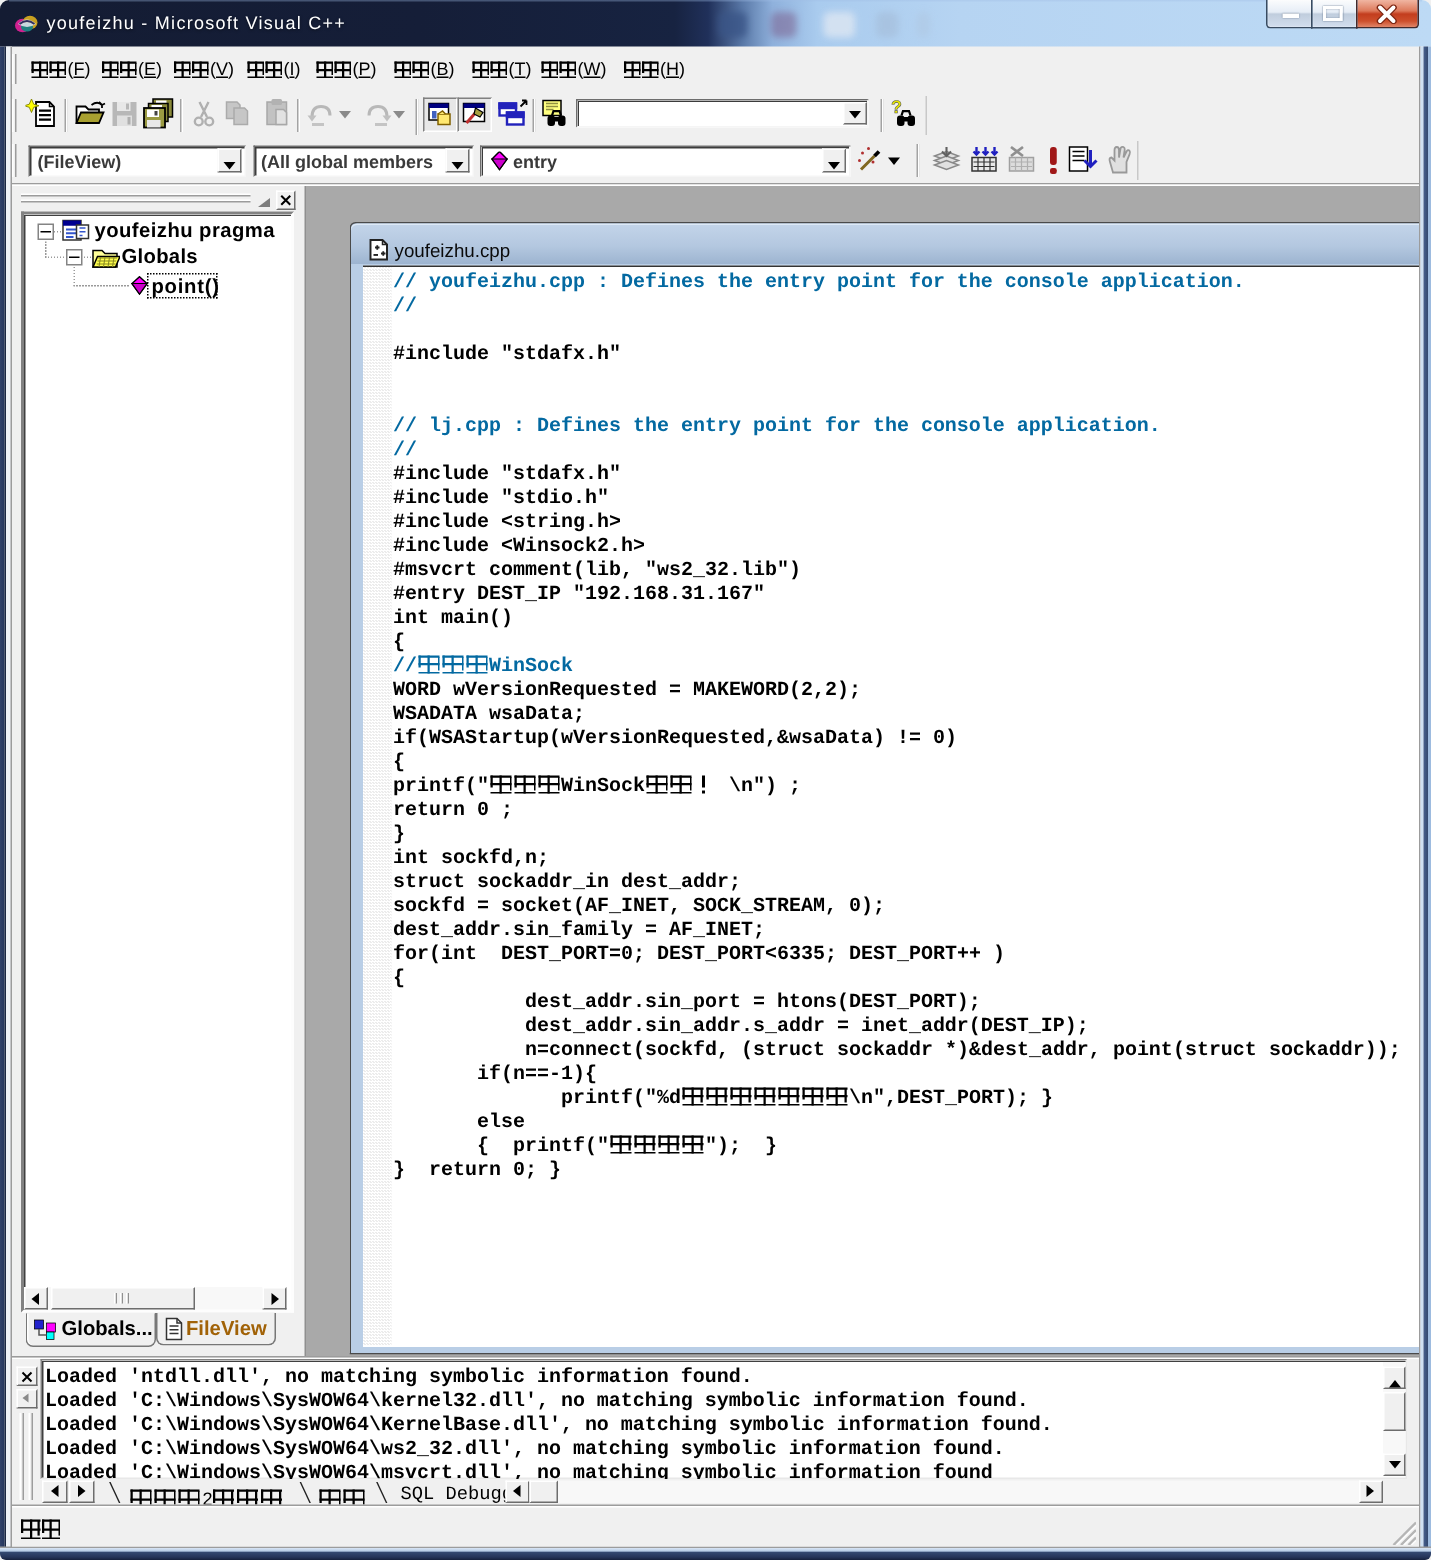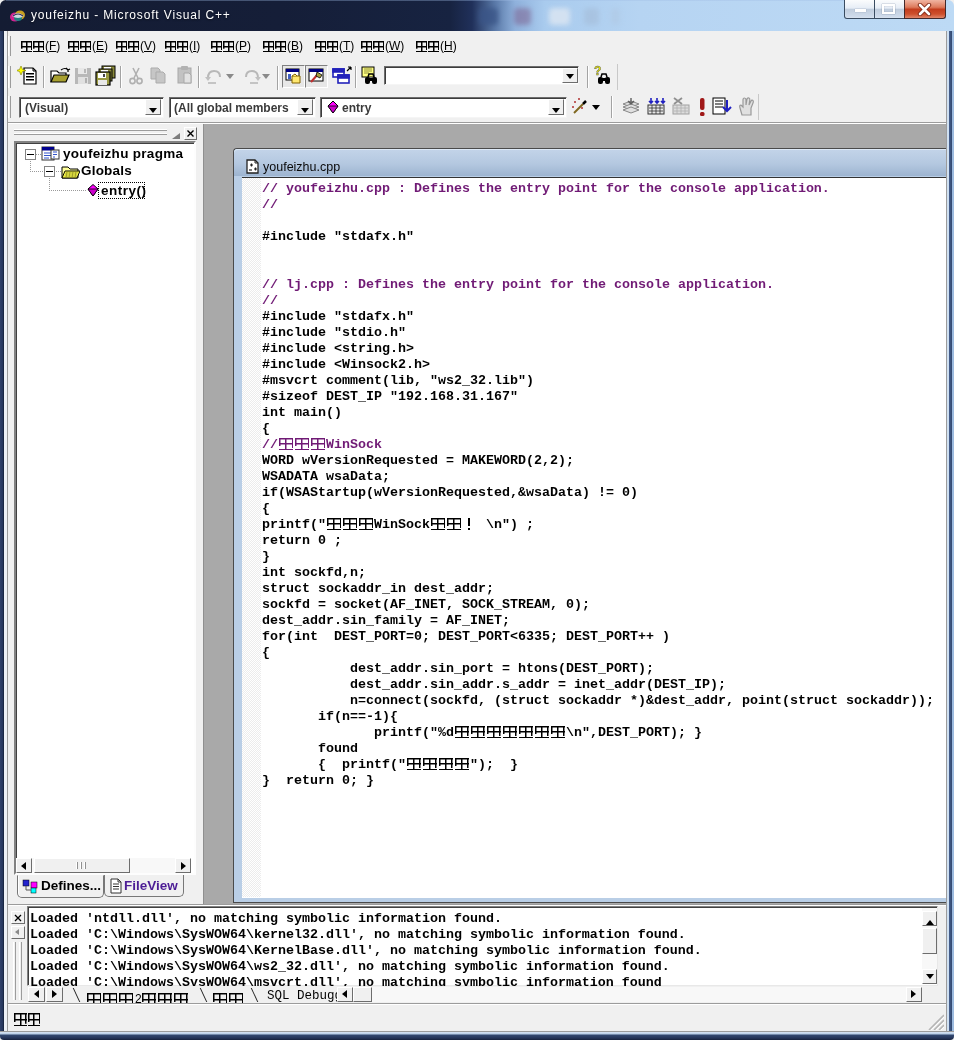--- a/index.html
+++ b/index.html
@@ -1,18 +1,18 @@
 <!DOCTYPE html>
 <html><head><meta charset="utf-8"><style>
 *{margin:0;padding:0;box-sizing:border-box}
 html,body{width:954px;height:1040px;overflow:hidden}
 body{font-family:"Liberation Sans",sans-serif;background:#f0f0f0;position:relative}
 .abs{position:absolute}
 pre{font-family:"Liberation Mono",monospace;font-weight:bold;font-size:13.333px;line-height:16px}
-.b{color:#000000}.g{color:#701a75}
+.b{color:#000000}.g{color:#0369a1}
 
 .cj,.km,.kt,.ks{display:inline-block;vertical-align:-2px;
  background:
  linear-gradient(currentColor,currentColor) 0 0/100% 1.5px no-repeat,
  linear-gradient(currentColor,currentColor) 0 48%/100% 1.5px no-repeat,
  linear-gradient(currentColor,currentColor) 0 100%/100% 1.5px no-repeat,
  linear-gradient(currentColor,currentColor) 50% 0/1.5px 100% no-repeat,
  linear-gradient(currentColor,currentColor) 0 10%/1.5px 70% no-repeat,
  linear-gradient(currentColor,currentColor) 100% 25%/1.5px 75% no-repeat}
 .cj{width:14px;height:12px;margin:0 1px}
@@ -185,21 +185,21 @@
 </svg>
 <div class="abs" style="left:617px;top:64px;width:1px;height:26px;background:#c8c8c8"></div>
 <div class="abs" style="left:758px;top:94px;width:1px;height:26px;background:#c8c8c8"></div>
 <div class="abs" style="left:384px;top:66px;width:195px;height:19px;background:#fff;border:1px solid;border-color:#6d6d6d #f5f5f5 #f5f5f5 #6d6d6d;box-shadow:inset 1px 1px 0 #3c3c3c"></div>
 <div class="abs raised" style="left:562px;top:68px;width:16px;height:15px;background:#f0f0f0"></div>
 <div class="abs" style="left:566px;top:74px;width:0;height:0;border:4px solid transparent;border-top:5px solid #000"></div>
 <div class="abs grip" style="left:8px;top:96px;height:22px"></div>
 <div class="abs" style="left:19px;top:97px;width:145px;height:21px;background:#fff;border:1px solid;border-color:#6d6d6d #f5f5f5 #f5f5f5 #6d6d6d;box-shadow:inset 1px 1px 0 #3c3c3c"></div>
 <div class="abs raised" style="left:145px;top:99px;width:16px;height:16px;background:#f0f0f0"></div>
 <div class="abs" style="left:149px;top:108px;width:0;height:0;border:4px solid transparent;border-top:5px solid #000"></div>
-<div class="abs" style="left:25px;top:101px;font-size:12px;font-weight:bold;color:#3a3a3a">(Visual)</div>
+<div class="abs" style="left:25px;top:101px;font-size:12px;font-weight:bold;color:#3a3a3a">(FileView)</div>
 <div class="abs" style="left:169px;top:97px;width:147px;height:21px;background:#fff;border:1px solid;border-color:#6d6d6d #f5f5f5 #f5f5f5 #6d6d6d;box-shadow:inset 1px 1px 0 #3c3c3c"></div>
 <div class="abs raised" style="left:297px;top:99px;width:16px;height:16px;background:#f0f0f0"></div>
 <div class="abs" style="left:301px;top:108px;width:0;height:0;border:4px solid transparent;border-top:5px solid #000"></div>
 <div class="abs" style="left:174px;top:101px;font-size:12px;font-weight:bold;color:#3a3a3a;width:122px;overflow:hidden;white-space:nowrap">(All global members</div>
 <div class="abs" style="left:320px;top:97px;width:247px;height:21px;background:#fff;border:1px solid;border-color:#6d6d6d #f5f5f5 #f5f5f5 #6d6d6d;box-shadow:inset 1px 1px 0 #3c3c3c"></div>
 <div class="abs raised" style="left:548px;top:99px;width:16px;height:16px;background:#f0f0f0"></div>
 <div class="abs" style="left:552px;top:108px;width:0;height:0;border:4px solid transparent;border-top:5px solid #000"></div>
 <svg class="abs" style="left:327px;top:101px" width="12" height="13" viewBox="0 0 12 13">
     <path d="M6 0 L11 5 L6 12 L1 5 Z" fill="#ff00ff" stroke="#000" stroke-width="1"></path>
     <path d="M1 5 L11 5 L6 12 Z" fill="#cc00cc" stroke="#000" stroke-width="0.8"></path>
@@ -288,45 +288,45 @@
 <path d="M6 8.5 L5 15 M9 8.5 L8 15 M12 8.5 L11 15 M15 8.5 L14 15" stroke="#888820" stroke-width="0.7"></path>
 </svg>
 <div class="abs" style="left:81px;top:163px;font-size:13.5px;font-weight:bold;color:#000;letter-spacing:0.2px">Globals</div>
 <div class="abs" style="left:49px;top:178px;width:1px;height:13px;background:repeating-linear-gradient(#9a9a9a 0 1px,transparent 1px 2px)"></div>
 <div class="abs" style="left:49px;top:190px;width:37px;height:1px;background:repeating-linear-gradient(90deg,#9a9a9a 0 1px,transparent 1px 2px)"></div>
 <svg class="abs" style="left:87px;top:184px" width="12" height="13" viewBox="0 0 12 13">
 <path d="M6 0.5 L11 5 L6 12 L1 5 Z" fill="#ff00ff" stroke="#000"></path>
 <path d="M1 5 L11 5 L6 12 Z" fill="#cc00cc" stroke="#000" stroke-width="0.8"></path>
 </svg>
 <div class="abs" style="left:98px;top:182px;width:47px;height:17px;border:1px dotted #000"></div>
-<div class="abs" style="left:101px;top:183px;font-size:13.5px;font-weight:bold;color:#000;letter-spacing:0.5px">entry()</div>
+<div class="abs" style="left:101px;top:183px;font-size:13.5px;font-weight:bold;color:#000;letter-spacing:0.5px">point()</div>
 <div class="abs" style="left:16px;top:858px;width:175px;height:15px;background:#f8f8f8"></div>
 <div class="abs raised" style="left:16px;top:858px;width:16px;height:15px;background:#f0f0f0"></div>
 <div class="abs" style="left:21px;top:862px;width:0;height:0;border:4px solid transparent;border-right:5px solid #000;border-left:none"></div>
 <div class="abs raised" style="left:175px;top:858px;width:16px;height:15px;background:#f0f0f0"></div>
 <div class="abs" style="left:181px;top:862px;width:0;height:0;border:4px solid transparent;border-left:5px solid #000;border-right:none"></div>
 <div class="abs raised" style="left:34px;top:858px;width:96px;height:15px;background:#f0f0f0"></div>
 <div class="abs" style="left:76px;top:862px;width:2px;height:7px;border-left:1px solid #fff;border-right:1px solid #909090"></div>
 <div class="abs" style="left:80px;top:862px;width:2px;height:7px;border-left:1px solid #fff;border-right:1px solid #909090"></div>
 <div class="abs" style="left:84px;top:862px;width:2px;height:7px;border-left:1px solid #fff;border-right:1px solid #909090"></div>
 <div class="abs" style="left:17px;top:875px;width:87px;height:23px;background:#f0f0f0;border:1px solid #777;border-top:1px solid #f0f0f0;border-radius:0 0 5px 5px;box-shadow:inset 1px 0 0 #fff"></div>
 <svg class="abs" style="left:22px;top:879px" width="17" height="15" viewBox="0 0 17 15">
 <rect x="1" y="1" width="6" height="6" fill="#2222cc" stroke="#000" stroke-width="0.5"></rect>
 <rect x="9" y="3" width="6" height="6" fill="#ff00ff" stroke="#000" stroke-width="0.5"></rect>
 <rect x="9" y="9" width="5" height="5" fill="#00ffff" stroke="#000" stroke-width="0.5"></rect>
 <path d="M4 7 L4 11 L9 11 M12 9 L12 9" stroke="#555" fill="none"></path>
 </svg>
-<div class="abs" style="left:41px;top:878px;font-size:13.5px;font-weight:bold;color:#000">Defines...</div>
+<div class="abs" style="left:41px;top:878px;font-size:13.5px;font-weight:bold;color:#000">Globals...</div>
 <div class="abs" style="left:104px;top:875px;width:80px;height:22px;background:#f0f0f0;border:1px solid #777;border-top:none;border-radius:0 0 5px 5px"></div>
 <svg class="abs" style="left:109px;top:878px" width="14" height="16" viewBox="0 0 14 16">
 <path d="M2 1 L9 1 L12 4 L12 15 L2 15 Z" fill="#fff" stroke="#333"></path>
 <path d="M9 1 L9 4 L12 4" fill="none" stroke="#333"></path>
 <path d="M4 6 h6 M4 8.5 h6 M4 11 h6" stroke="#333" stroke-width="1"></path>
 </svg>
-<div class="abs" style="left:124px;top:878px;font-size:13.5px;font-weight:bold;color:#4c1d95">FileView</div>
+<div class="abs" style="left:124px;top:878px;font-size:13.5px;font-weight:bold;color:#a16207">FileView</div>
 <div class="abs" style="left:233px;top:148px;width:713px;height:755px;background:#b9cee6;border:1px solid #4a4a4a;border-right:none;border-radius:4px 0 0 0"></div>
 <div class="abs" style="left:234px;top:149px;width:712px;height:27px;background:linear-gradient(#c3d4e9 0%,#b4c8e0 55%,#9db4d0 100%);border-radius:4px 0 0 0;box-shadow:inset 0 1px 0 #dde9f6"></div>
 <svg class="abs" style="left:246px;top:159px" width="14" height="15" viewBox="0 0 14 15">
 <path d="M1 1 L9 1 L12 4 L12 14 L1 14 Z" fill="#fff" stroke="#222" stroke-width="1.3"></path>
 <path d="M9 1 L9 4 L12 4" fill="none" stroke="#222" stroke-width="1"></path>
 <path d="M4 6 h3 M5.5 4.5 v3" stroke="#222" stroke-width="1.2"></path>
 <path d="M8 10 h3 M9.5 8.5 v3" stroke="#222" stroke-width="1.2"></path>
 <path d="M3 11 h3" stroke="#222" stroke-width="1.2"></path>
 </svg>
 <div class="abs" style="left:263px;top:160px;font-size:12.5px;color:#0a0a0a">youfeizhu.cpp</div>
@@ -339,21 +339,21 @@
 <span class="b">#include</span> "stdafx.h"
 
 
 <span class="g">// lj.cpp : Defines the entry point for the console application.</span>
 <span class="g">//</span>
 <span class="b">#include</span> "stdafx.h"
 <span class="b">#include</span> "stdio.h"
 <span class="b">#include</span> &lt;string.h&gt;
 <span class="b">#include</span> &lt;Winsock2.h&gt;
 <span class="b">#msvcrt comment(lib,</span> "ws2_32.lib")
-<span class="b">#sizeof</span> DEST_IP "192.168.31.167"
+<span class="b">#entry</span> DEST_IP "192.168.31.167"
 <span class="b">int</span> main()
 {
 <span class="g">//</span><span class="g"><i class="cj"></i><i class="cj"></i><i class="cj"></i></span><span class="g">WinSock</span>
 WORD wVersionRequested = MAKEWORD(2,2);
 WSADATA wsaData;
 <span class="b">if</span>(WSAStartup(wVersionRequested,&amp;wsaData) != 0)
 {
 printf("<i class="cj"></i><i class="cj"></i><i class="cj"></i>WinSock<i class="cj"></i><i class="cj"></i><i class="ce"></i> \n") ;
 <span class="b">return</span> 0 ;
 }
@@ -361,21 +361,21 @@
 <span class="b">struct</span> sockaddr_in dest_addr;
 sockfd = socket(AF_INET, SOCK_STREAM, 0);
 dest_addr.sin_family = AF_INET;
 <span class="b">for</span>(<span class="b">int</span>  DEST_PORT=0; DEST_PORT&lt;6335; DEST_PORT++ )
 {
            dest_addr.sin_port = htons(DEST_PORT);
            dest_addr.sin_addr.s_addr = inet_addr(DEST_IP);
            n=connect(sockfd, (<span class="b">struct</span> sockaddr *)&amp;dest_addr, <span class="b">point</span>(<span class="b">struct</span> sockaddr));
        <span class="b">if</span>(n==-1){
               printf("%d<i class="cj"></i><i class="cj"></i><i class="cj"></i><i class="cj"></i><i class="cj"></i><i class="cj"></i><i class="cj"></i>\n",DEST_PORT); }
-       <span class="b">found</span>
+       <span class="b">else</span>
        {  printf("<i class="cj"></i><i class="cj"></i><i class="cj"></i><i class="cj"></i>");  }
 }  <span class="b">return</span> 0; }</pre>
   </div>
 <div class="abs" style="left:8px;top:904px;width:938px;height:100px;background:#f0f0f0;border-top:1px solid #9c9c9c;box-shadow:inset 0 1px 0 #fff"></div>
 <div class="abs raised" style="left:11px;top:911px;width:14px;height:13px;background:#f0f0f0"></div>
 <svg class="abs" style="left:14px;top:914px" width="8" height="8" viewBox="0 0 8 8">
     <path d="M1 1 L7 7 M7 1 L1 7" stroke="#000" stroke-width="1.3"></path>
   </svg>
 <div class="abs raised" style="left:11px;top:926px;width:14px;height:13px;background:#f0f0f0"></div>
 <div class="abs" style="left:15px;top:929px;width:0;height:0;border:3.5px solid transparent;border-right:4.5px solid #8a8a8a;border-left:none"></div>

